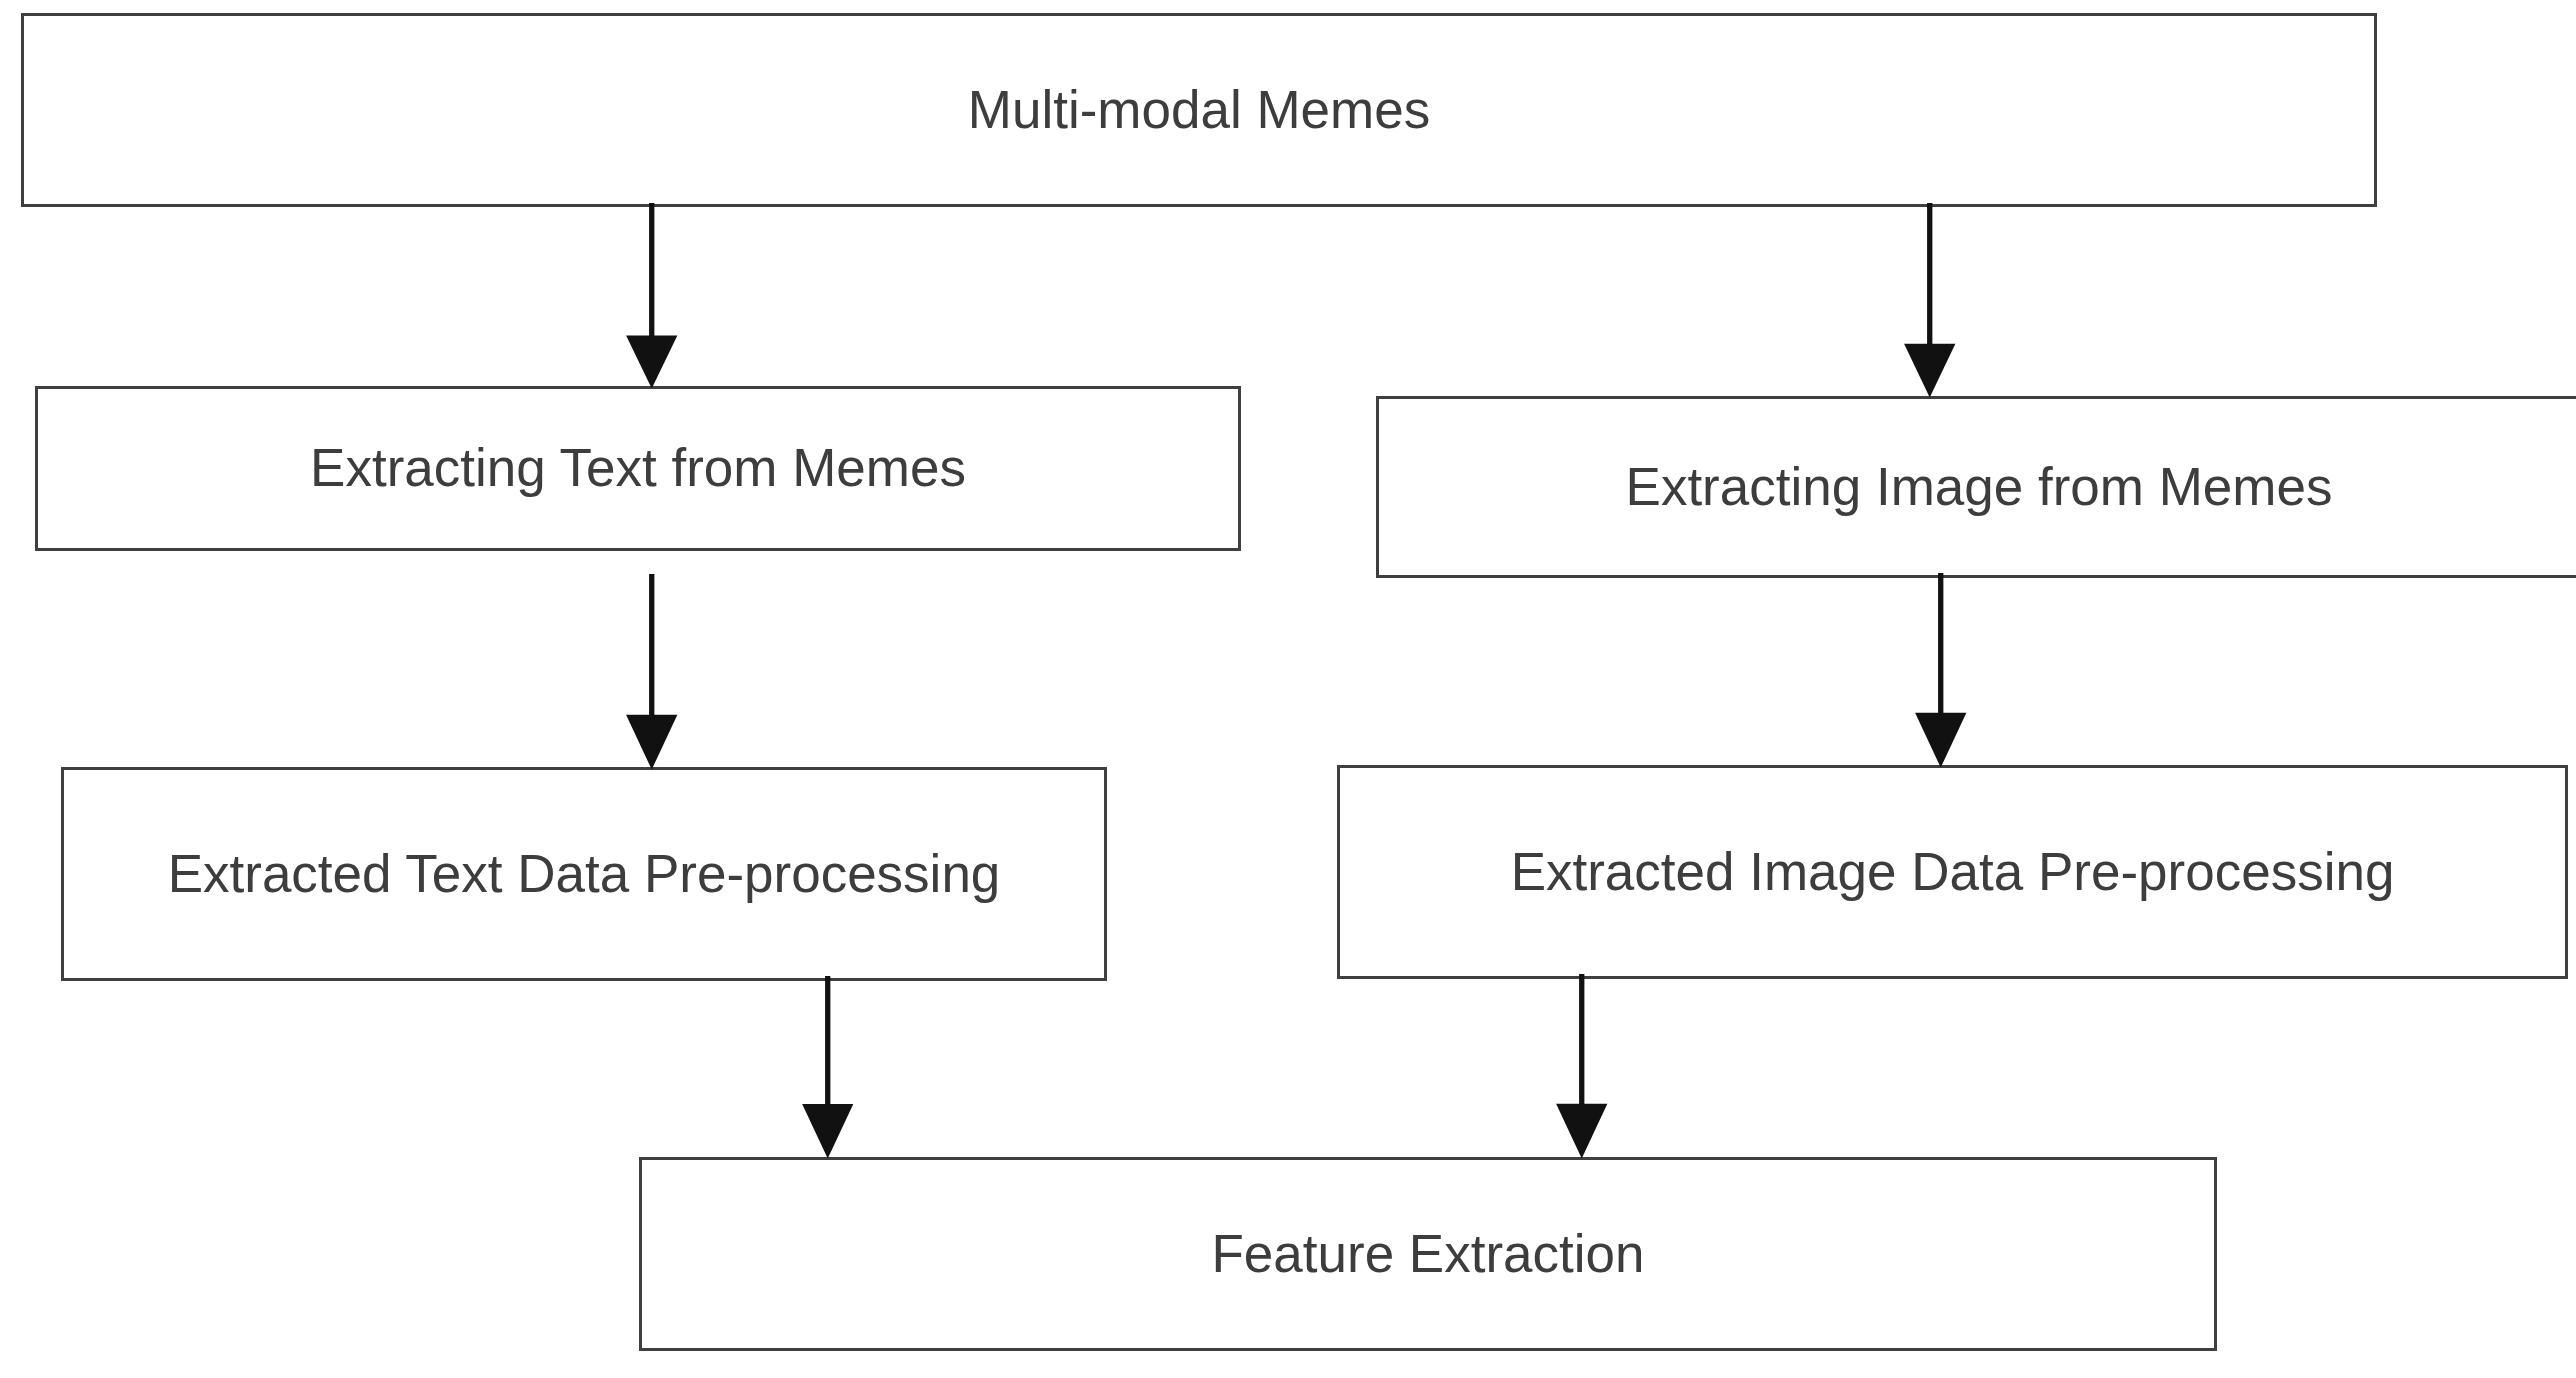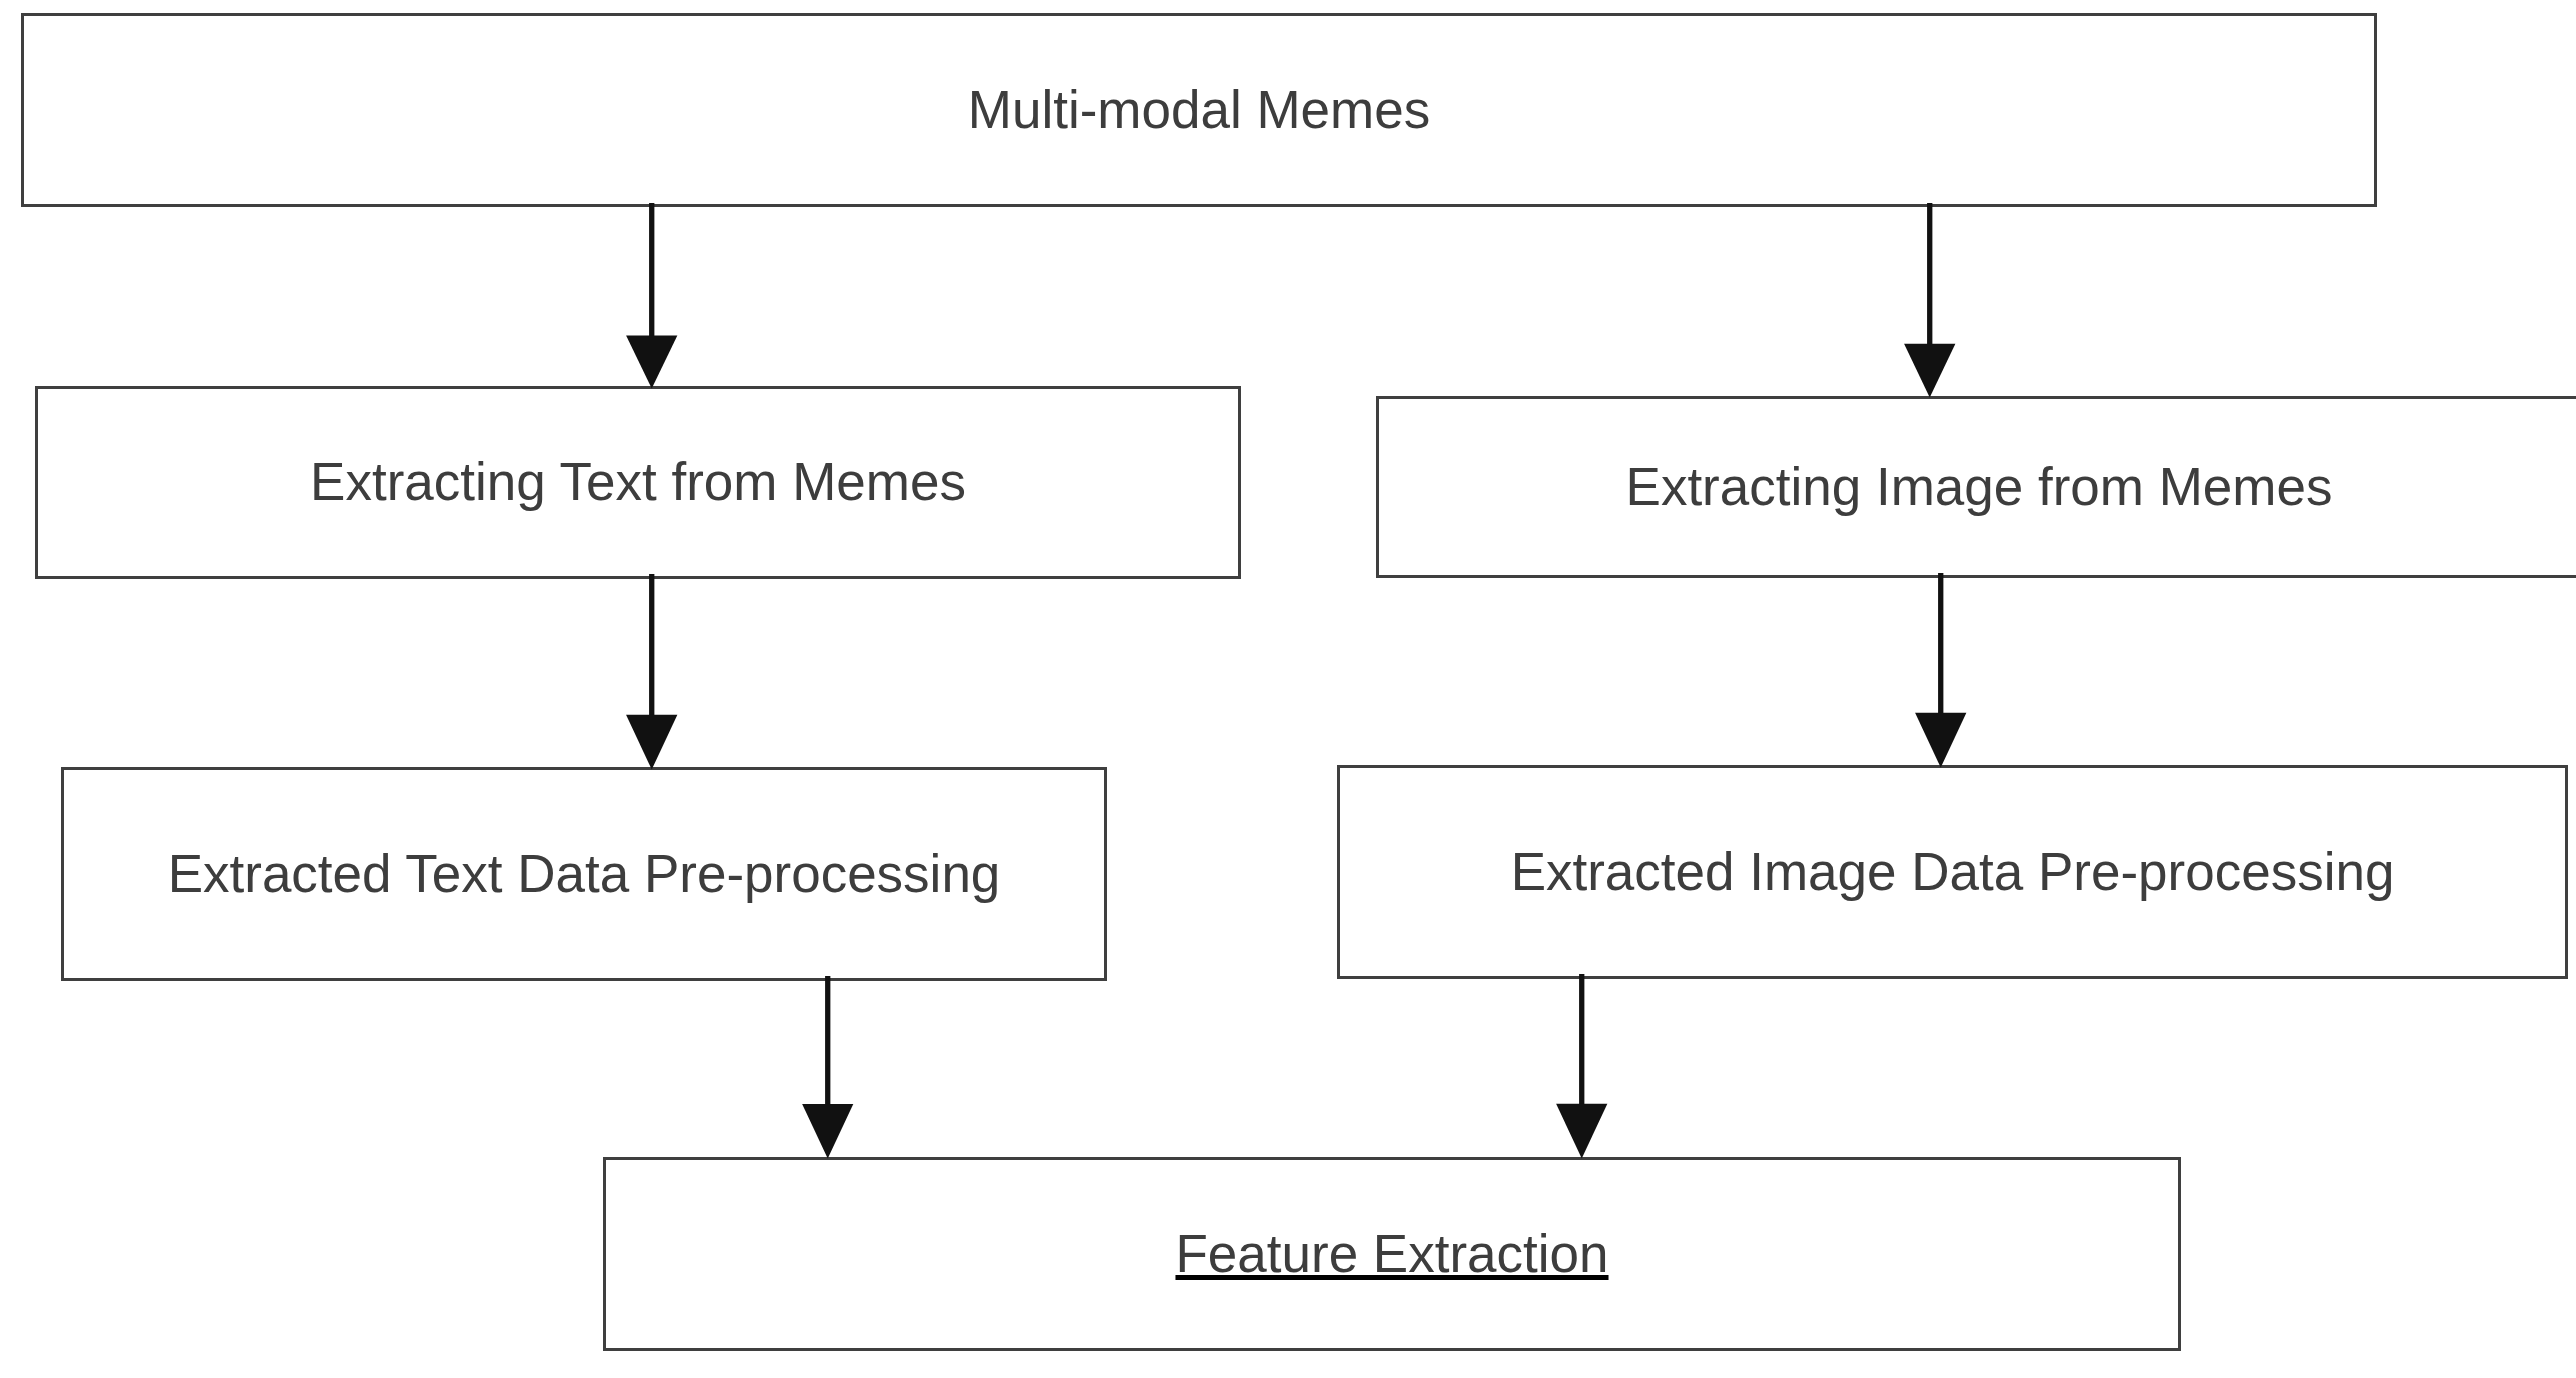--- a/index.html
+++ b/index.html
@@ -36,25 +36,25 @@
   .edge {
     position: absolute;
     overflow: visible;
   }
   .edge svg {
     display: block;
     overflow: visible;
   }
   
   #node-root      { left: 21px;   top: 13.3px;   width: 2356px; height: 194px; }
-  #node-text-ext  { left: 35px;   top: 386px;  width: 1206px; height: 193px; }
+  #node-text-ext  { left: 35px;   top: 386px;  width: 1206px; height: 165px; }
   #node-img-ext   { left: 1360px; top: 396px;  width: 1206px; height: 182px; margin-left: 16px; }
   #node-text-pre  { left: 61px;   top: 767px;  width: 1046px; height: 214px; justify-content: center; }
   #node-img-pre   { left: 1337px; top: 765px;  width: 1231px; height: 214px; }
-  #node-feature   { left: 603px;  top: 1157px; width: 1578px; height: 194px; text-decoration: underline; }
+  #node-feature   { left: 639px;  top: 1157px; width: 1578px; height: 194px; }
 </style>
 </head>
 <body>
 
 <div id="canvas">
 
   <div class="node" id="node-root">
     <span class="node-label">Multi-modal Memes</span>
   </div>
 

